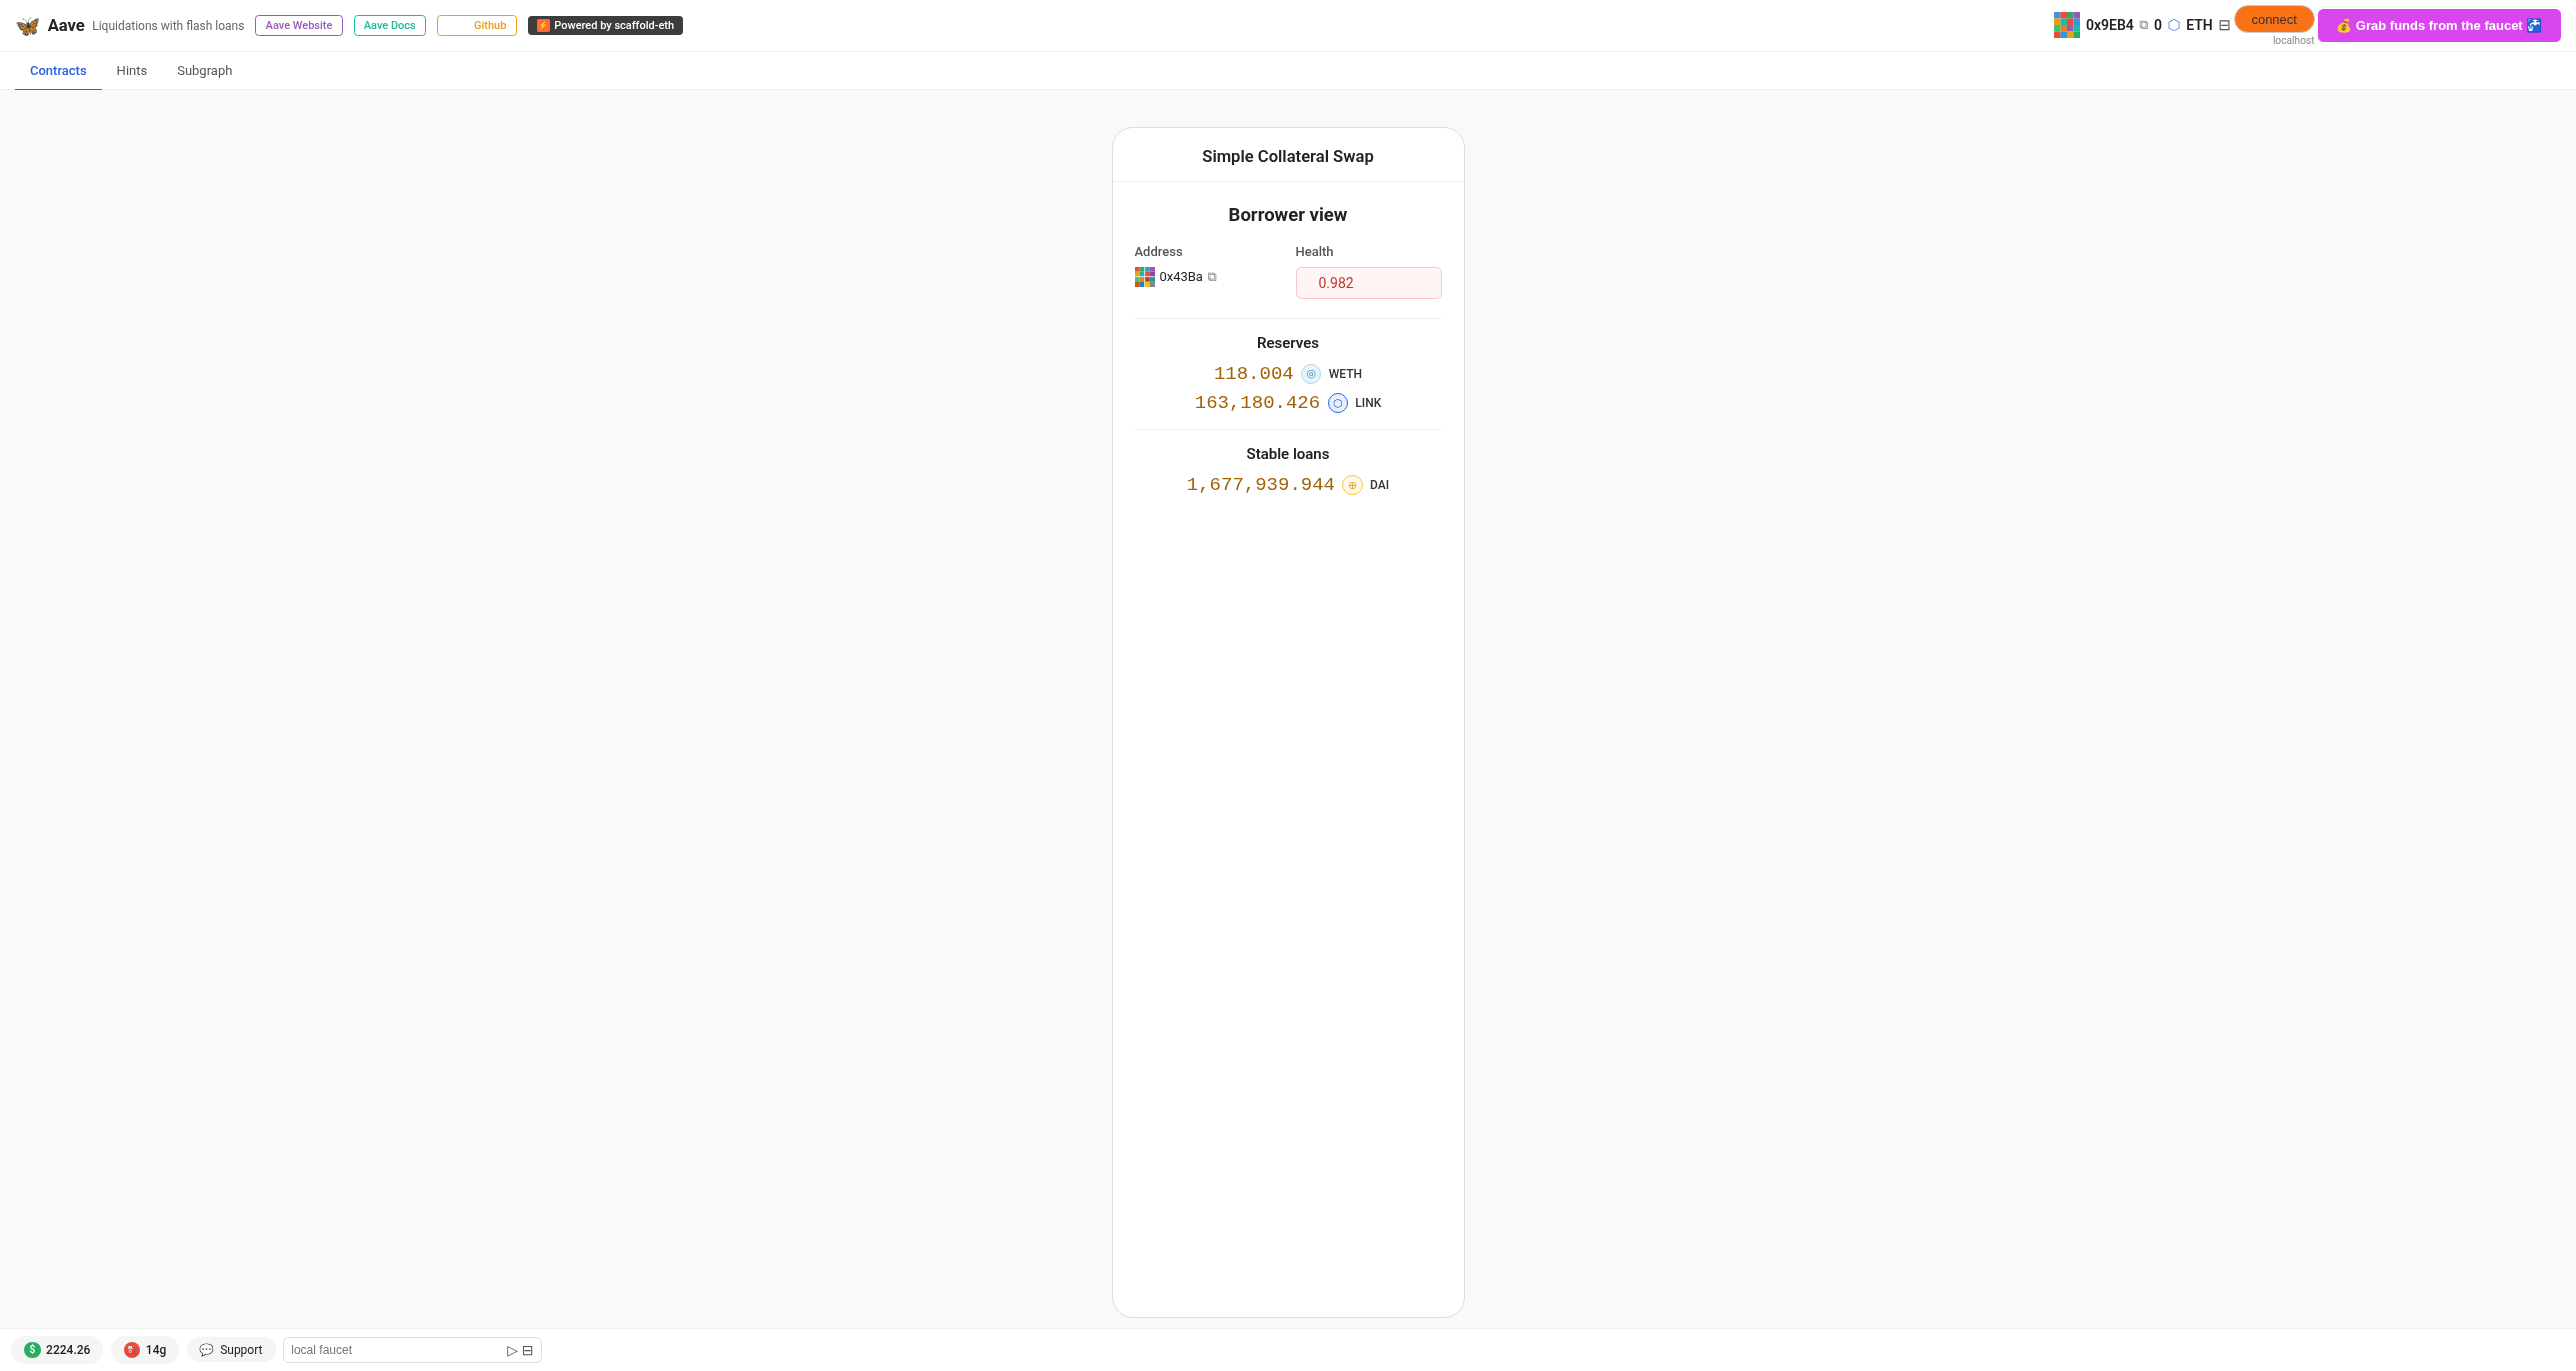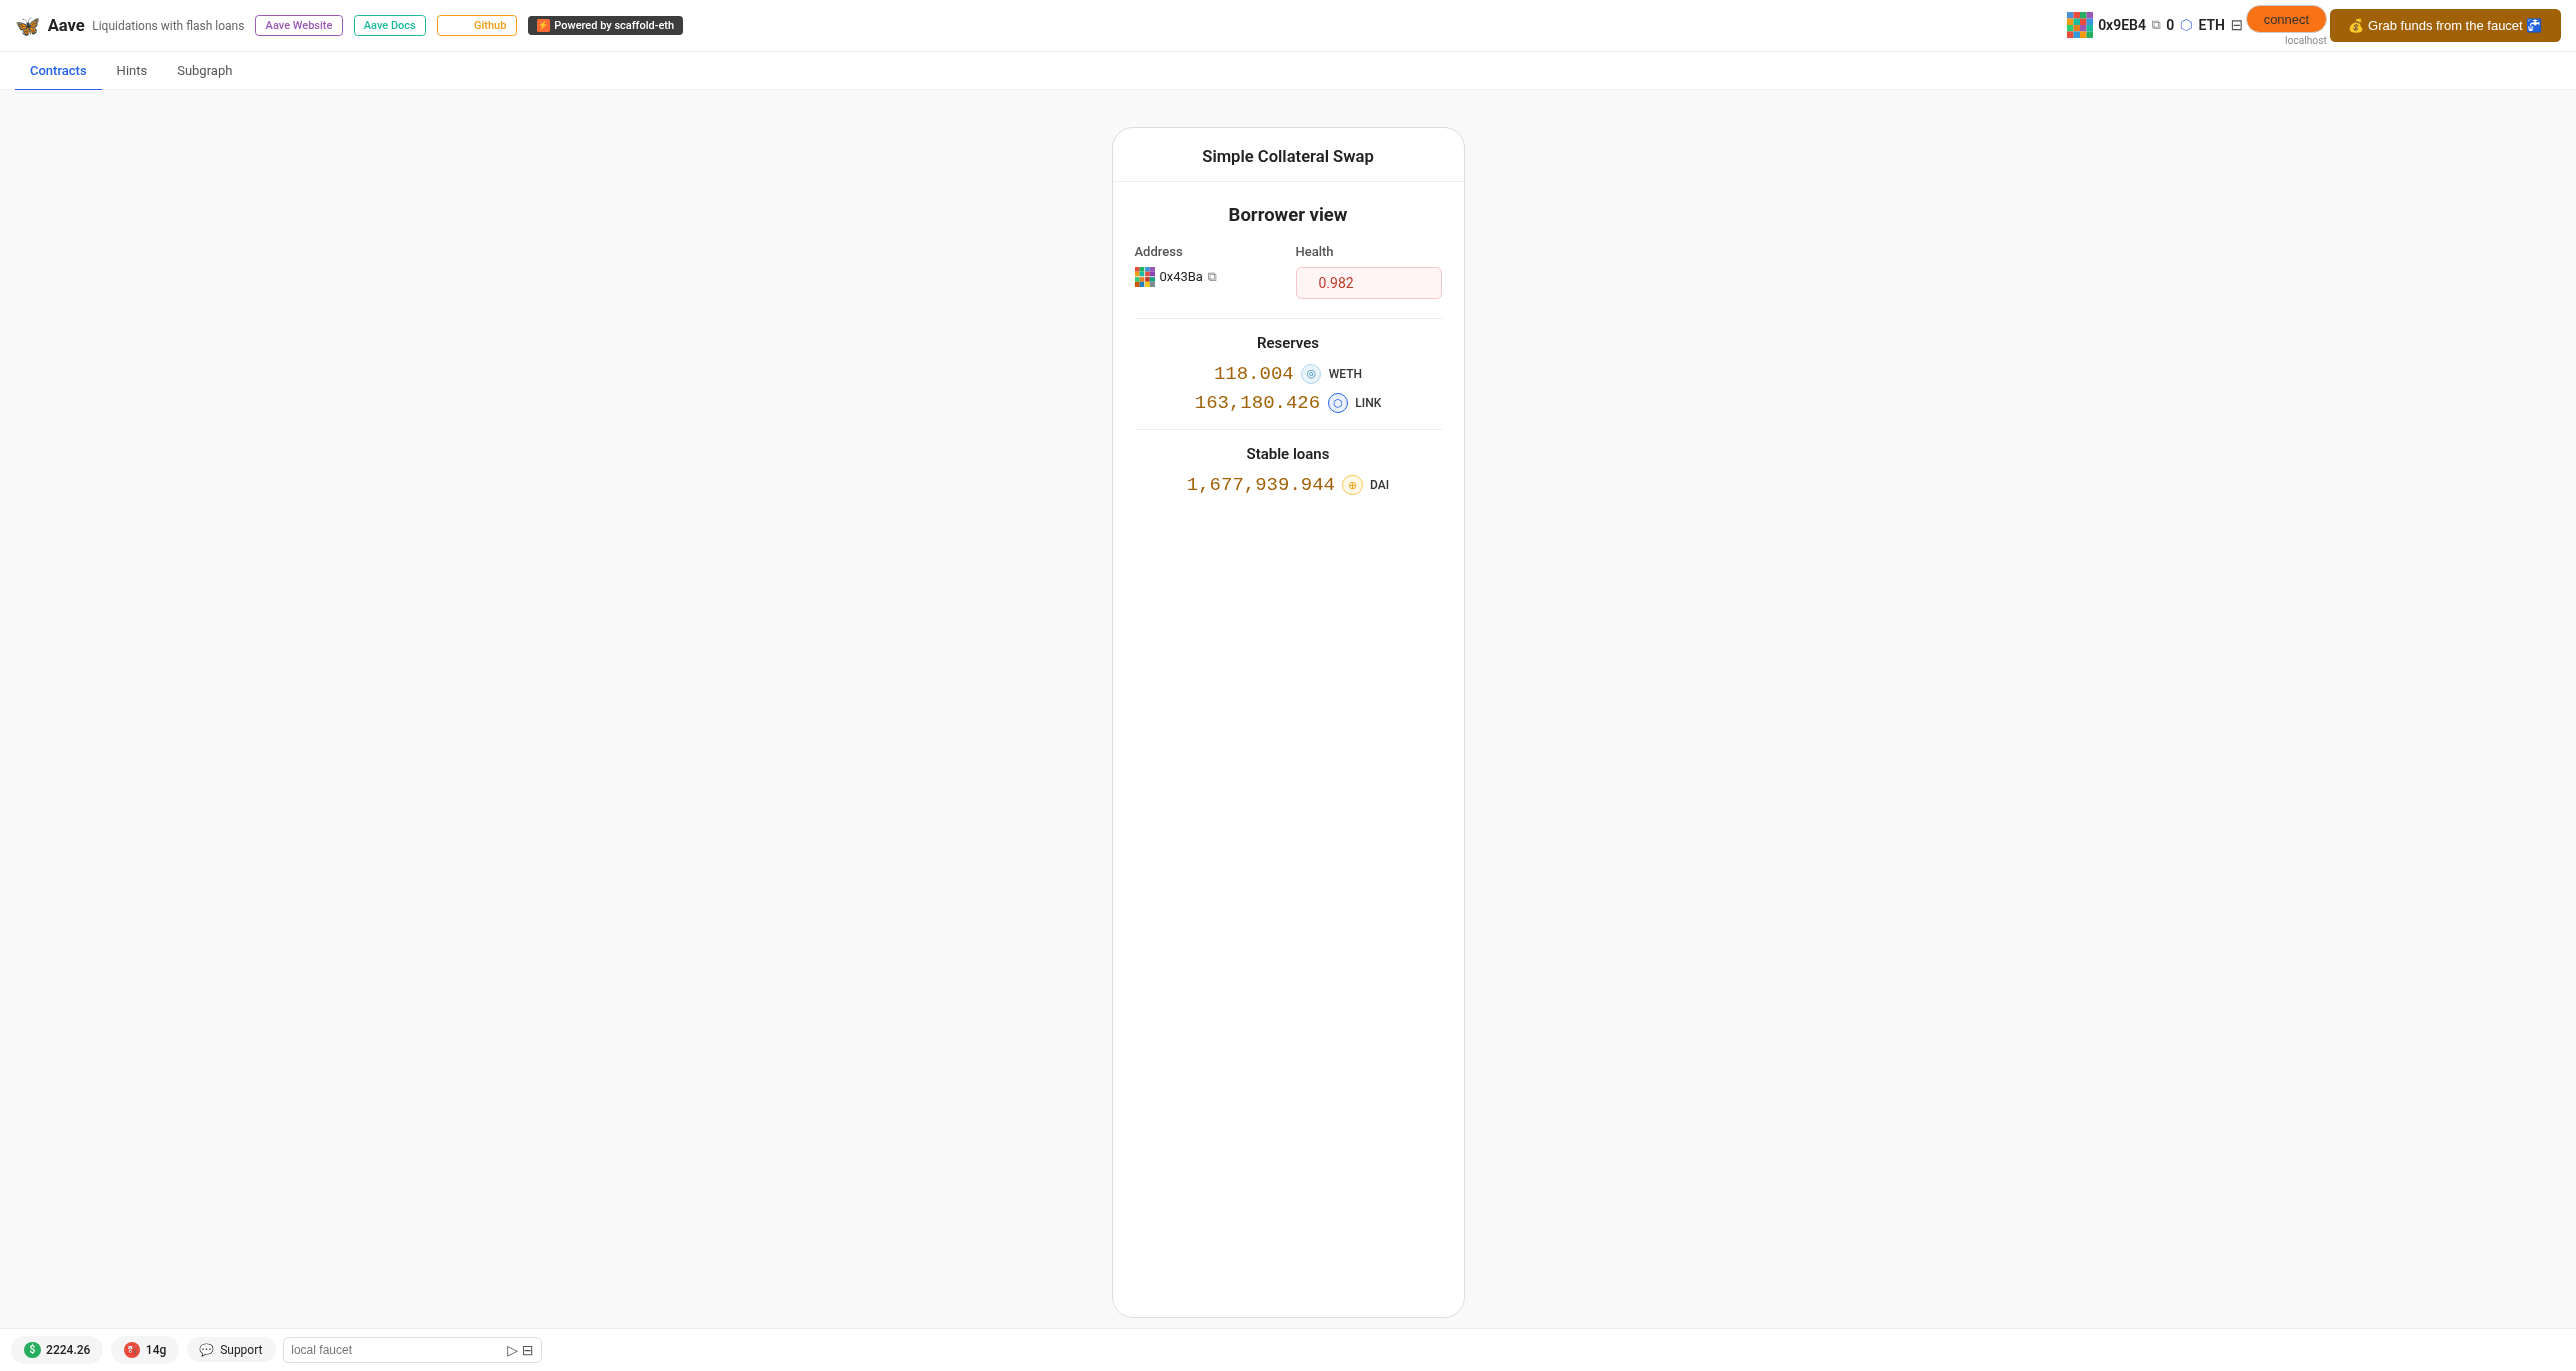--- a/index.html
+++ b/index.html
@@ -120,27 +120,27 @@
       cursor: pointer;
       color: #333;
     }
     .localhost-label {
       font-size: 10.2px;
       color: #888;
       text-align: right;
       margin-top: 1.8px;
     }
     .faucet-btn {
-      background: #a16207;
+      background: #d946ef;
       color: #fff;
       border: none;
       border-radius: 5.5px;
       padding: 9.2px 18.5px;
       font-size: 13px;
-      font-weight: 400;
+      font-weight: 700;
       cursor: pointer;
       display: flex;
       align-items: center;
       gap: 5.5px;
     }
 
     
     .nav-tabs {
       display: flex;
       gap: 0;

